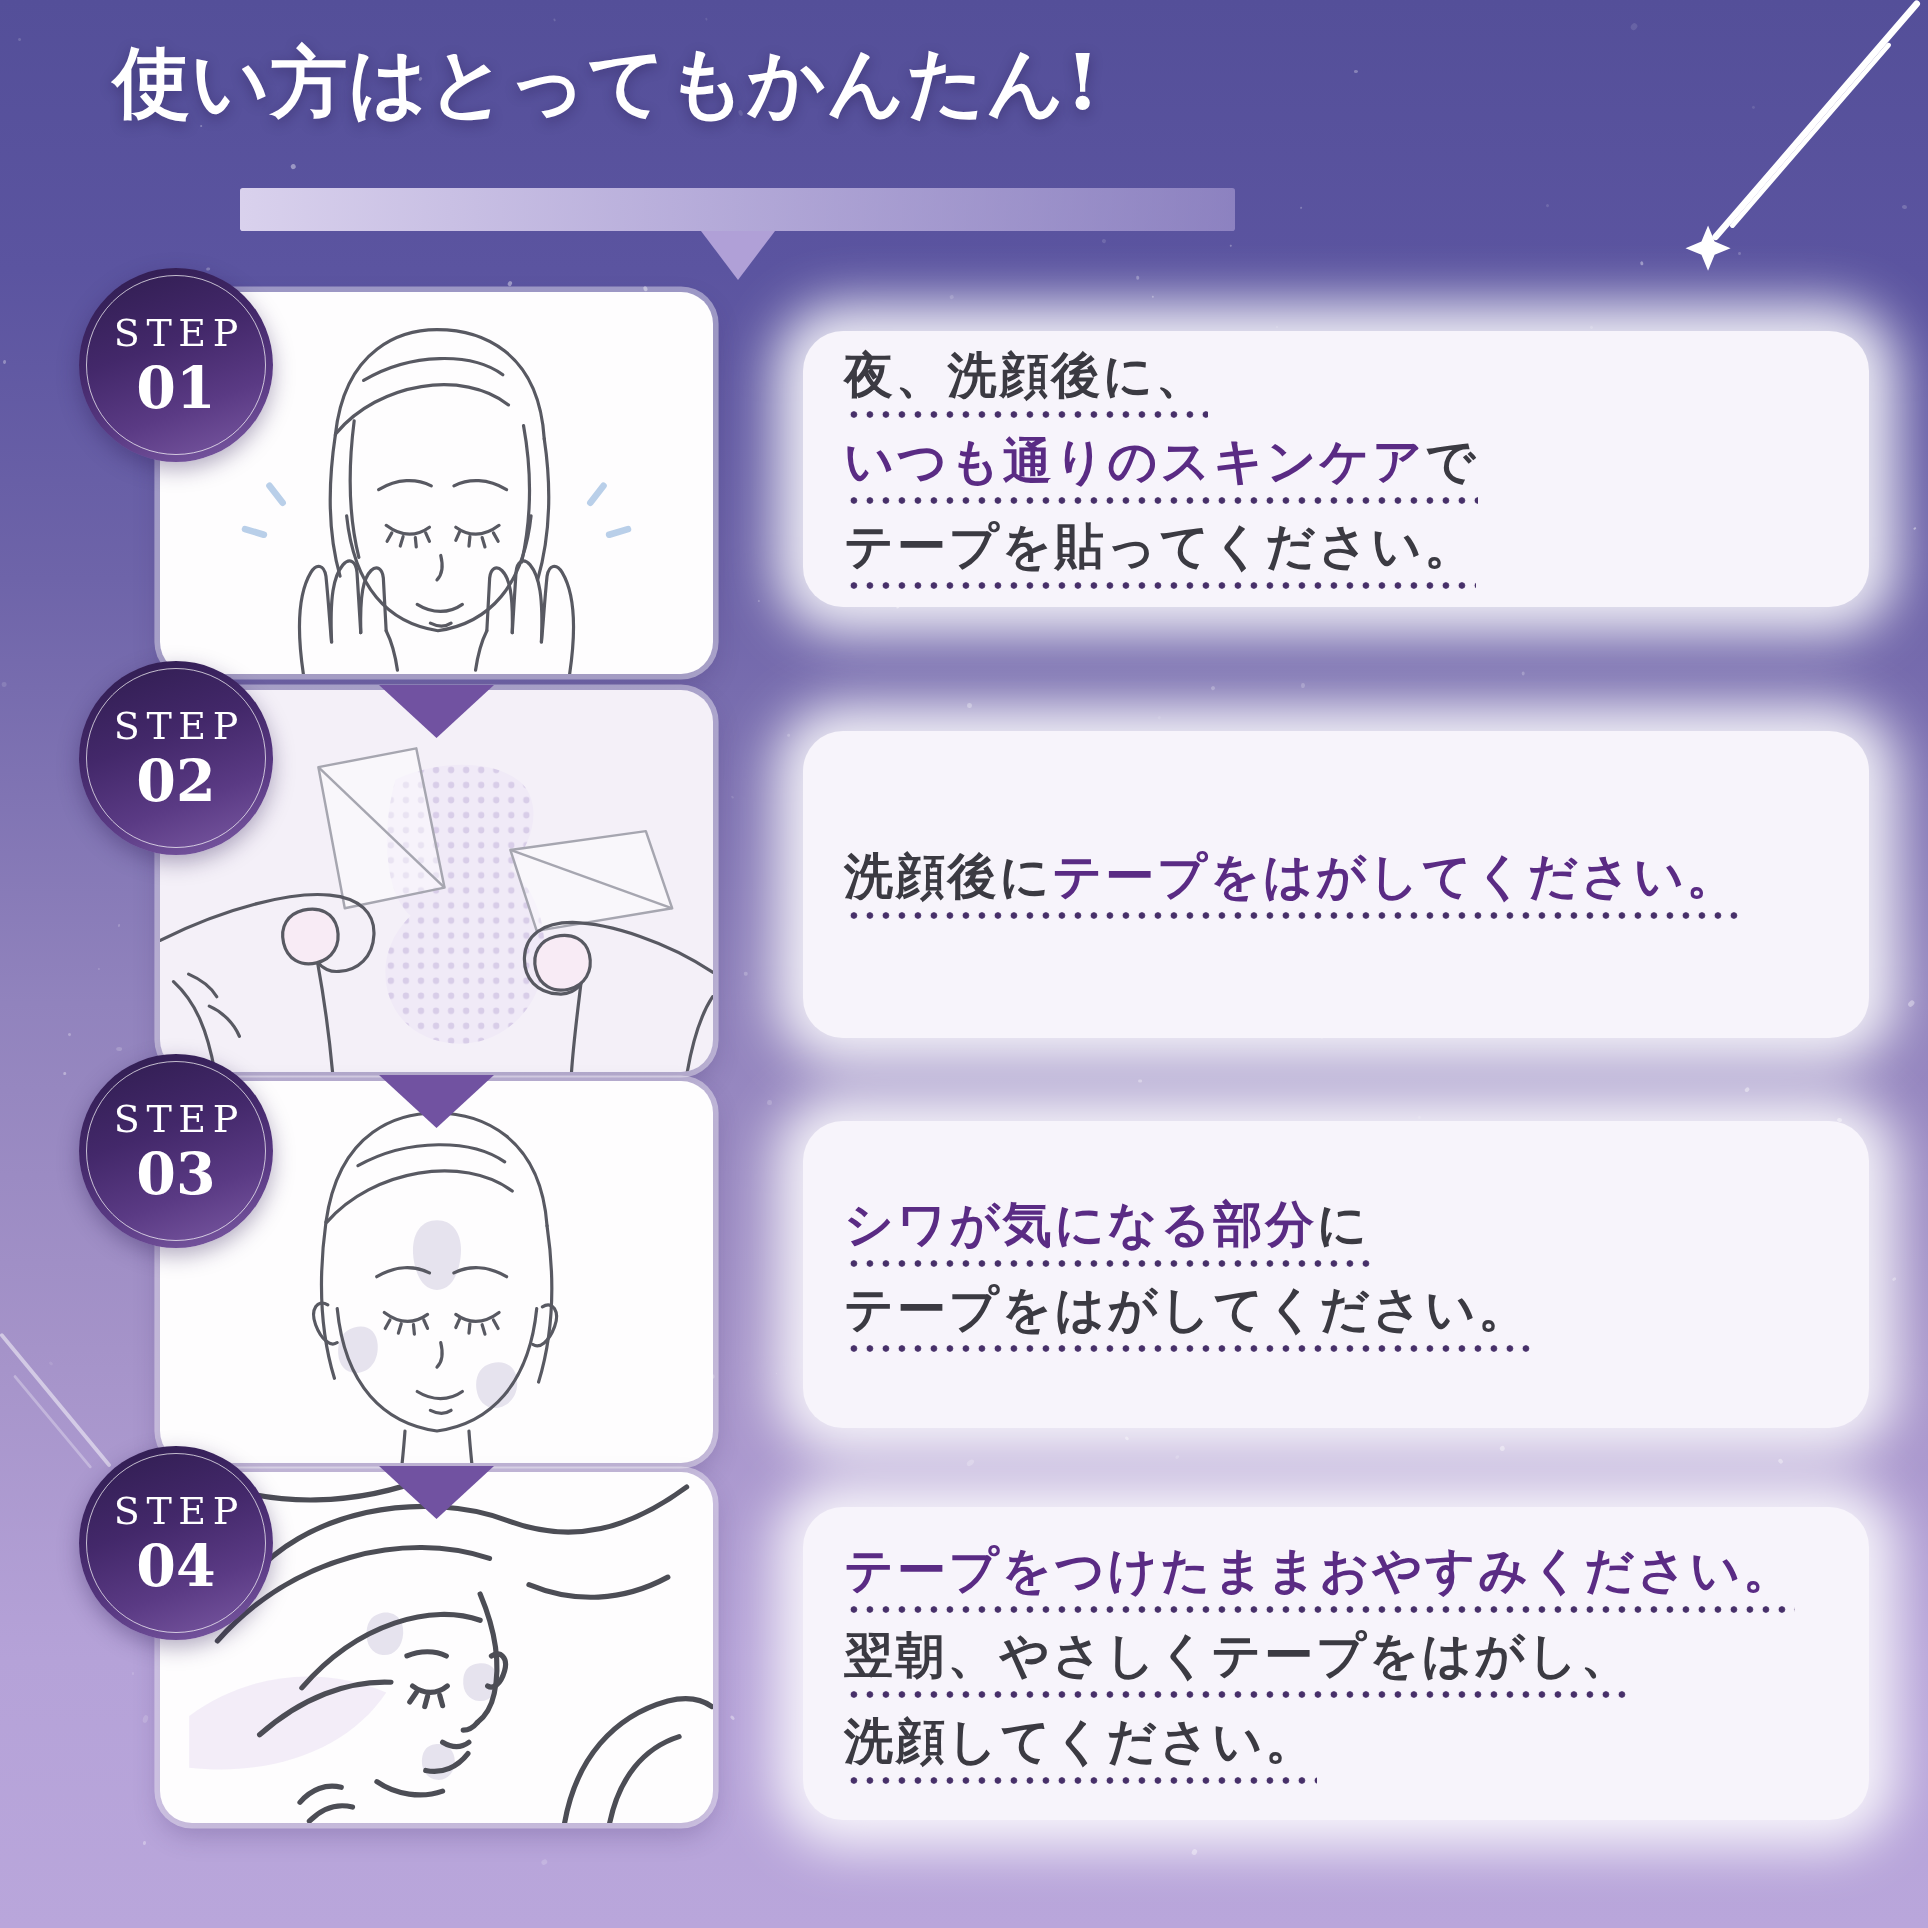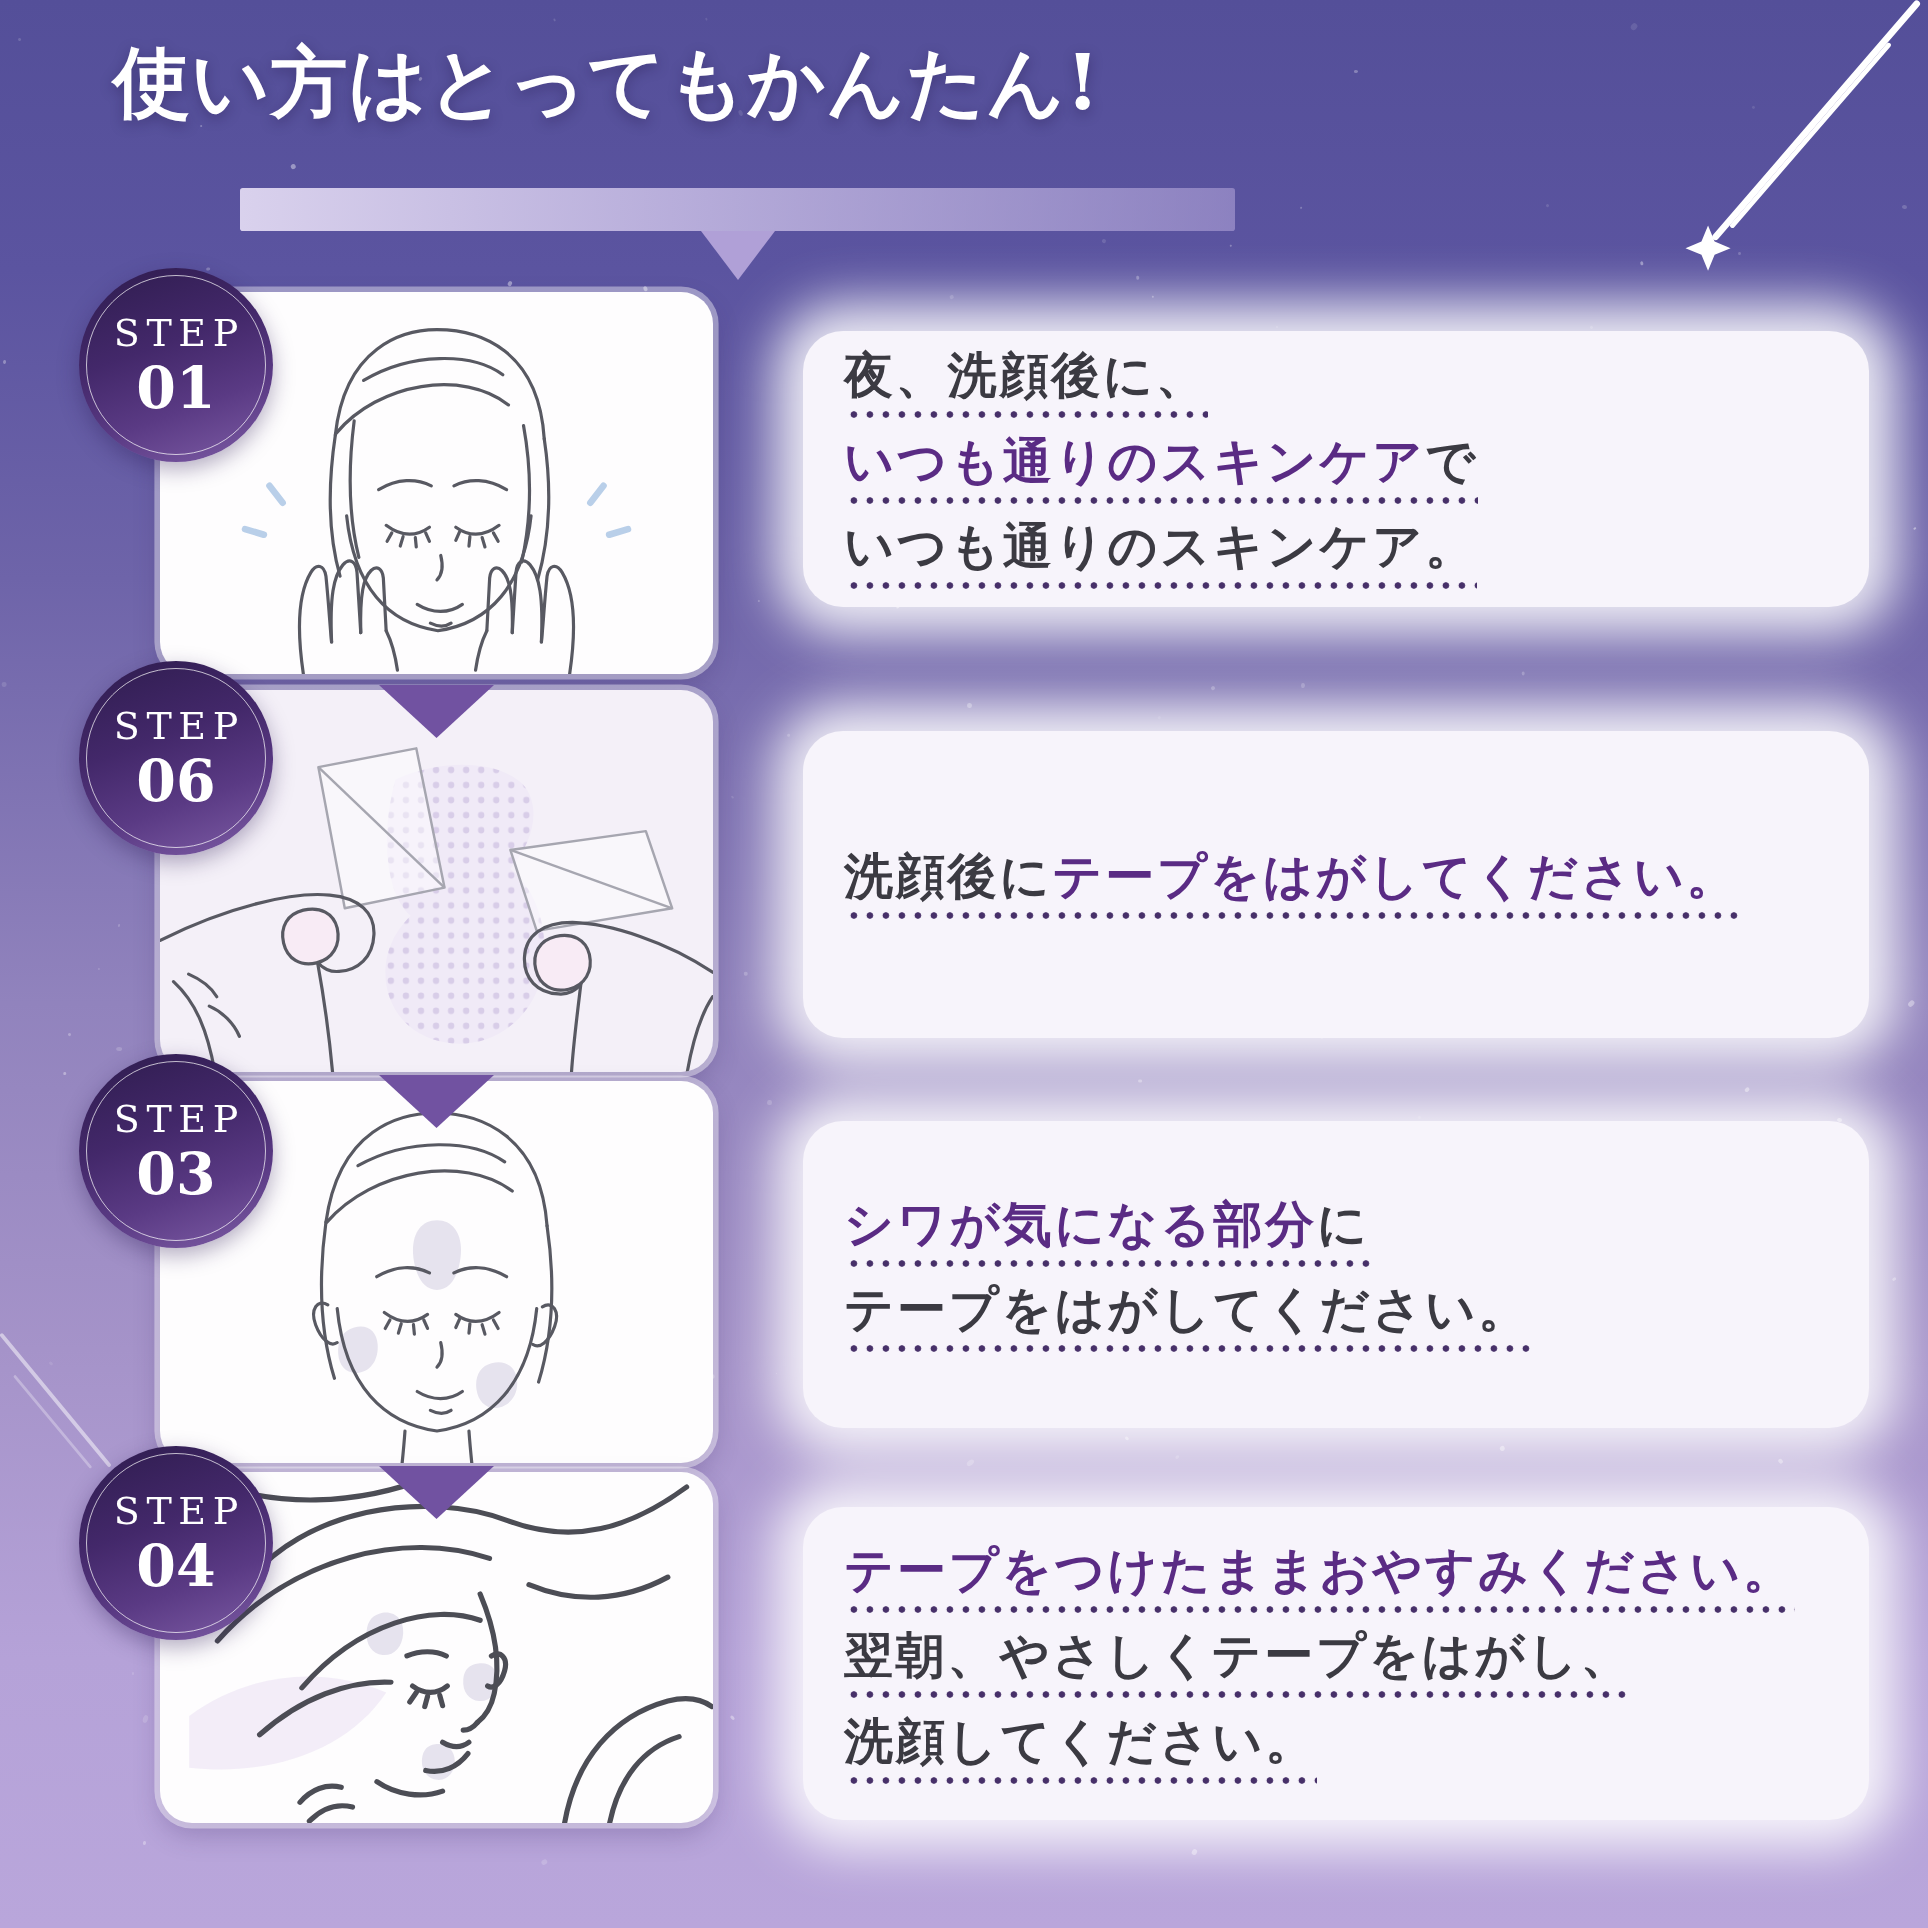--- a/index.html
+++ b/index.html
@@ -313,28 +313,28 @@
         <path d="M110 258 L90 252"></path>
       <path d="M457 224 L471 206"></path>
         <path d="M477 258 L497 252"></path>
     </g>
   </svg>
 </div>
 <div class="txt-panel" style="top:331px;height:276px">
   <div style="display: flex; flex-direction: column;">
       <div class="tline"><span class="norm">夜、洗顔後に、</span></div>
       <div class="tline"><span class="hl">いつも通りのスキンケア</span><span class="norm">で</span></div>
-      <div class="tline"><span class="norm">いつも通りのスキンケア。</span></div>
+      <div class="tline"><span class="norm">テープを貼ってください。</span></div>
     </div>
 </div>
 
 <div class="chev" style="top:685px"></div>
 <div class="badge" style="top:661px">
   <span class="b-step">STEP</span>
-  <span class="b-num">06</span>
+  <span class="b-num">02</span>
 </div>
 <div class="ill-panel tint" style="top:690px;height:382px">
   <svg viewBox="0 0 587 406">
     <defs>
       <pattern id="pdots" width="16" height="16" patternUnits="userSpaceOnUse">
         <circle cx="5" cy="5" r="3.4" fill="#d8cde8"></circle>
       </pattern>
     </defs>
     <path fill="#f0eaf7" d="M250 95 C300 72 360 75 385 100 C405 122 398 160 372 190 C402 215 415 260 405 305 C394 352 350 382 305 375 C268 369 245 345 240 312 C236 282 248 258 266 240 C242 220 232 160 250 95 Z"></path>
     <path fill="url(#pdots)" d="M250 95 C300 72 360 75 385 100 C405 122 398 160 372 190 C402 215 415 260 405 305 C394 352 350 382 305 375 C268 369 245 345 240 312 C236 282 248 258 266 240 C242 220 232 160 250 95 Z"></path>

